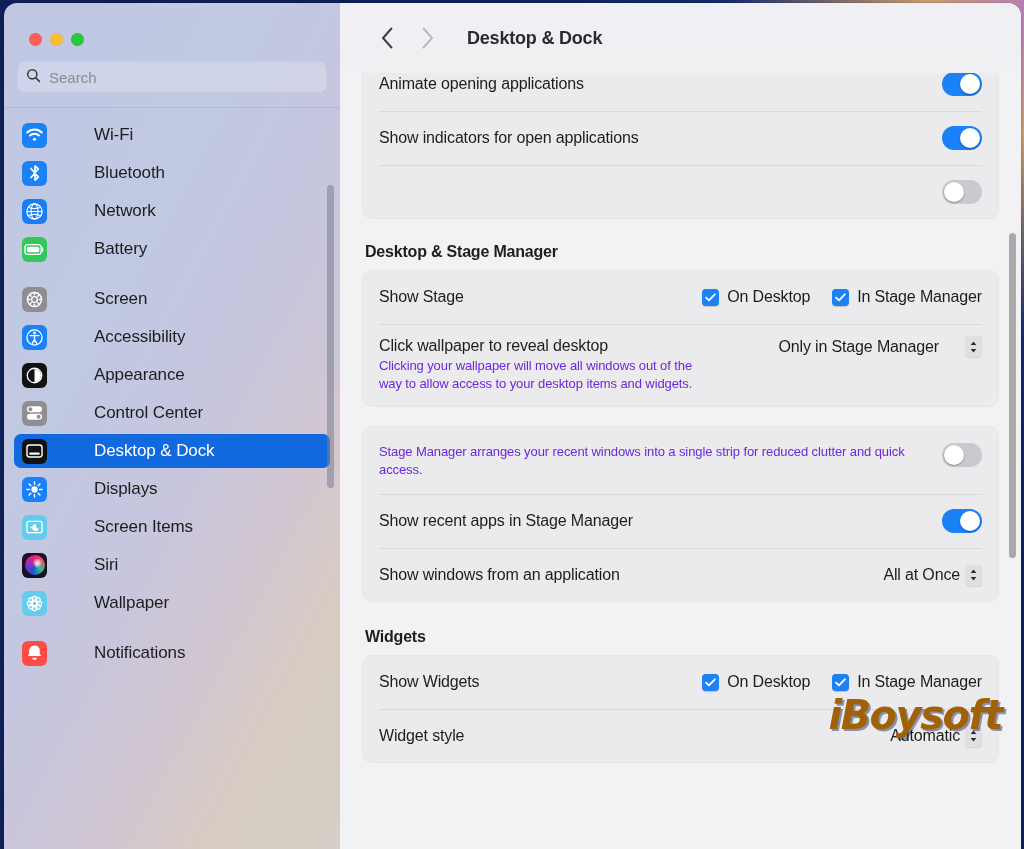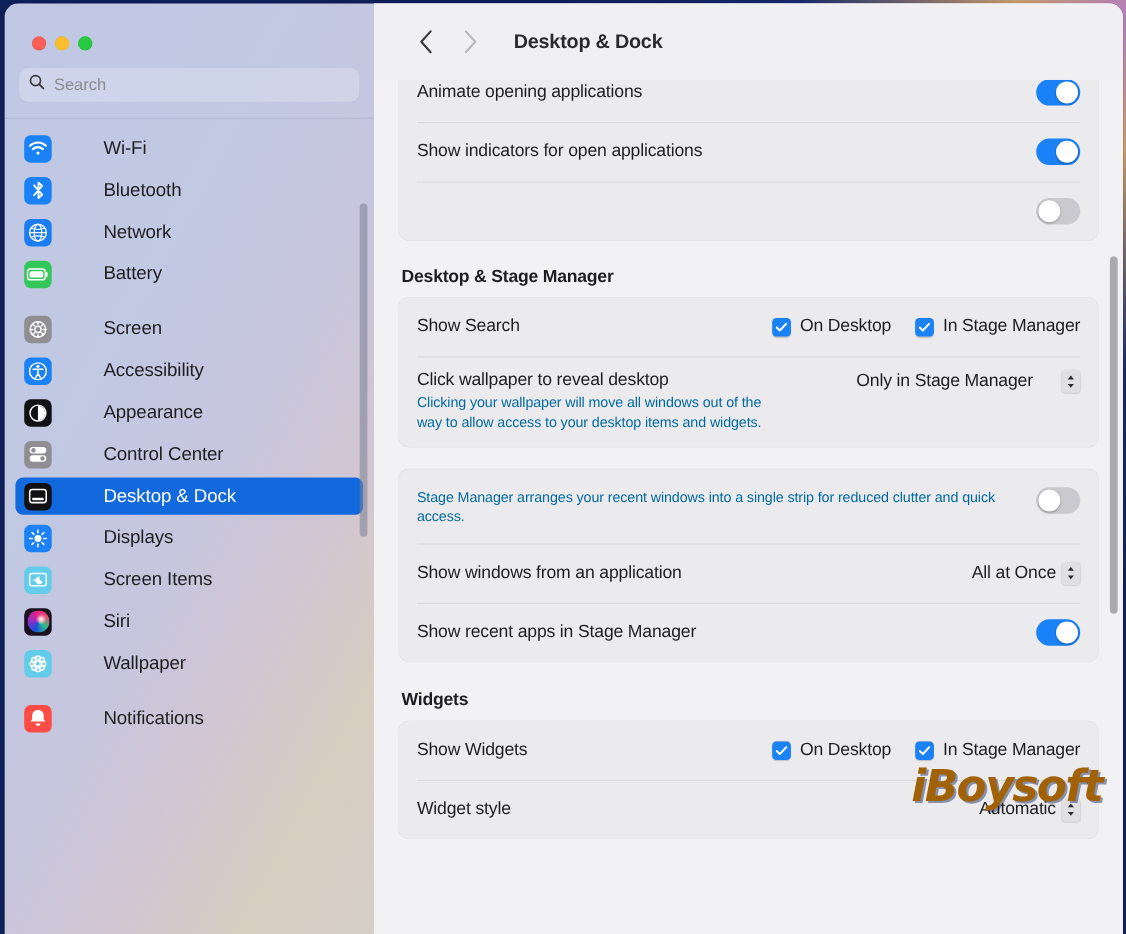--- a/index.html
+++ b/index.html
@@ -287,21 +287,21 @@
     width: 17px; height: 21px;
     border-radius: 4px;
     background: #e0e0e3;
     box-shadow: 0 0.5px 1px rgba(0,0,0,0.10);
     display: flex; align-items: center; justify-content: center;
     flex: 0 0 17px;
   }
 
   .sub-text {
     font-size: 13px;
-    color: #0369a1;
+    color: #6d28d9;
     line-height: 18px;
     letter-spacing: -0.1px;
     margin-top: 2px;
   }
 
   .row-stack {
     display: flex;
     align-items: flex-start;
     padding: 13px 17px 14px 17px;
     position: relative;
@@ -581,21 +581,21 @@
             <span class="toggle off">
                 <span class="knob"></span>
               </span>
           </div>
         </div>
 
         <div class="section-title">Desktop &amp; Stage Manager</div>
 
         <div class="card">
           <div class="row">
-            <span class="row-label">Show Search</span>
+            <span class="row-label">Show Stage</span>
             <span class="spacer"></span>
             <span class="check-group">
               <span class="checkbox">
                 <svg width="11" height="9" viewBox="0 0 12 10">
                     <path d="M1.1 5.2 L4.3 8.3 L10.8 1.4" fill="none" stroke="#fff" stroke-width="2" stroke-linecap="round" stroke-linejoin="round"></path>
                   </svg>
               </span>
               <span class="check-label">On Desktop</span>
             </span>
             <span style="width:22px;"></span>
@@ -631,38 +631,38 @@
           <div class="row-stack" style="padding-top:15px;padding-bottom:15px;">
             <div style="max-width:600px;">
               <div class="sub-text">Stage Manager arranges your recent windows into a single strip for reduced clutter and quick access.</div>
             </div>
             <span class="spacer"></span>
             <span class="toggle off" style="margin-top:2px;">
                 <span class="knob"></span>
               </span>
           </div>
           <div class="row">
+            <span class="row-label">Show recent apps in Stage Manager</span>
+            <span class="spacer"></span>
+            <span class="toggle on">
+                <span class="knob"></span>
+              </span>
+          </div>
+          <div class="row">
             <span class="row-label">Show windows from an application</span>
             <span class="spacer"></span>
             <span class="popup">
               <span class="popup-value">All at Once</span>
               <span class="popup-chev">
                 <svg width="9" height="14" viewBox="0 0 10 16">
                   <path d="M5 1.6 L8.2 5.6 H1.8z" fill="#2a2a2d"></path>
                   <path d="M5 14.4 L8.2 10.4 H1.8z" fill="#2a2a2d"></path>
                 </svg>
               </span>
             </span>
-          </div>
-          <div class="row">
-            <span class="row-label">Show recent apps in Stage Manager</span>
-            <span class="spacer"></span>
-            <span class="toggle on">
-                <span class="knob"></span>
-              </span>
           </div>
         </div>
 
         <div class="section-title" style="padding-top:26px;">Widgets</div>
 
         <div class="card">
           <div class="row">
             <span class="row-label">Show Widgets</span>
             <span class="spacer"></span>
             <span class="check-group">

